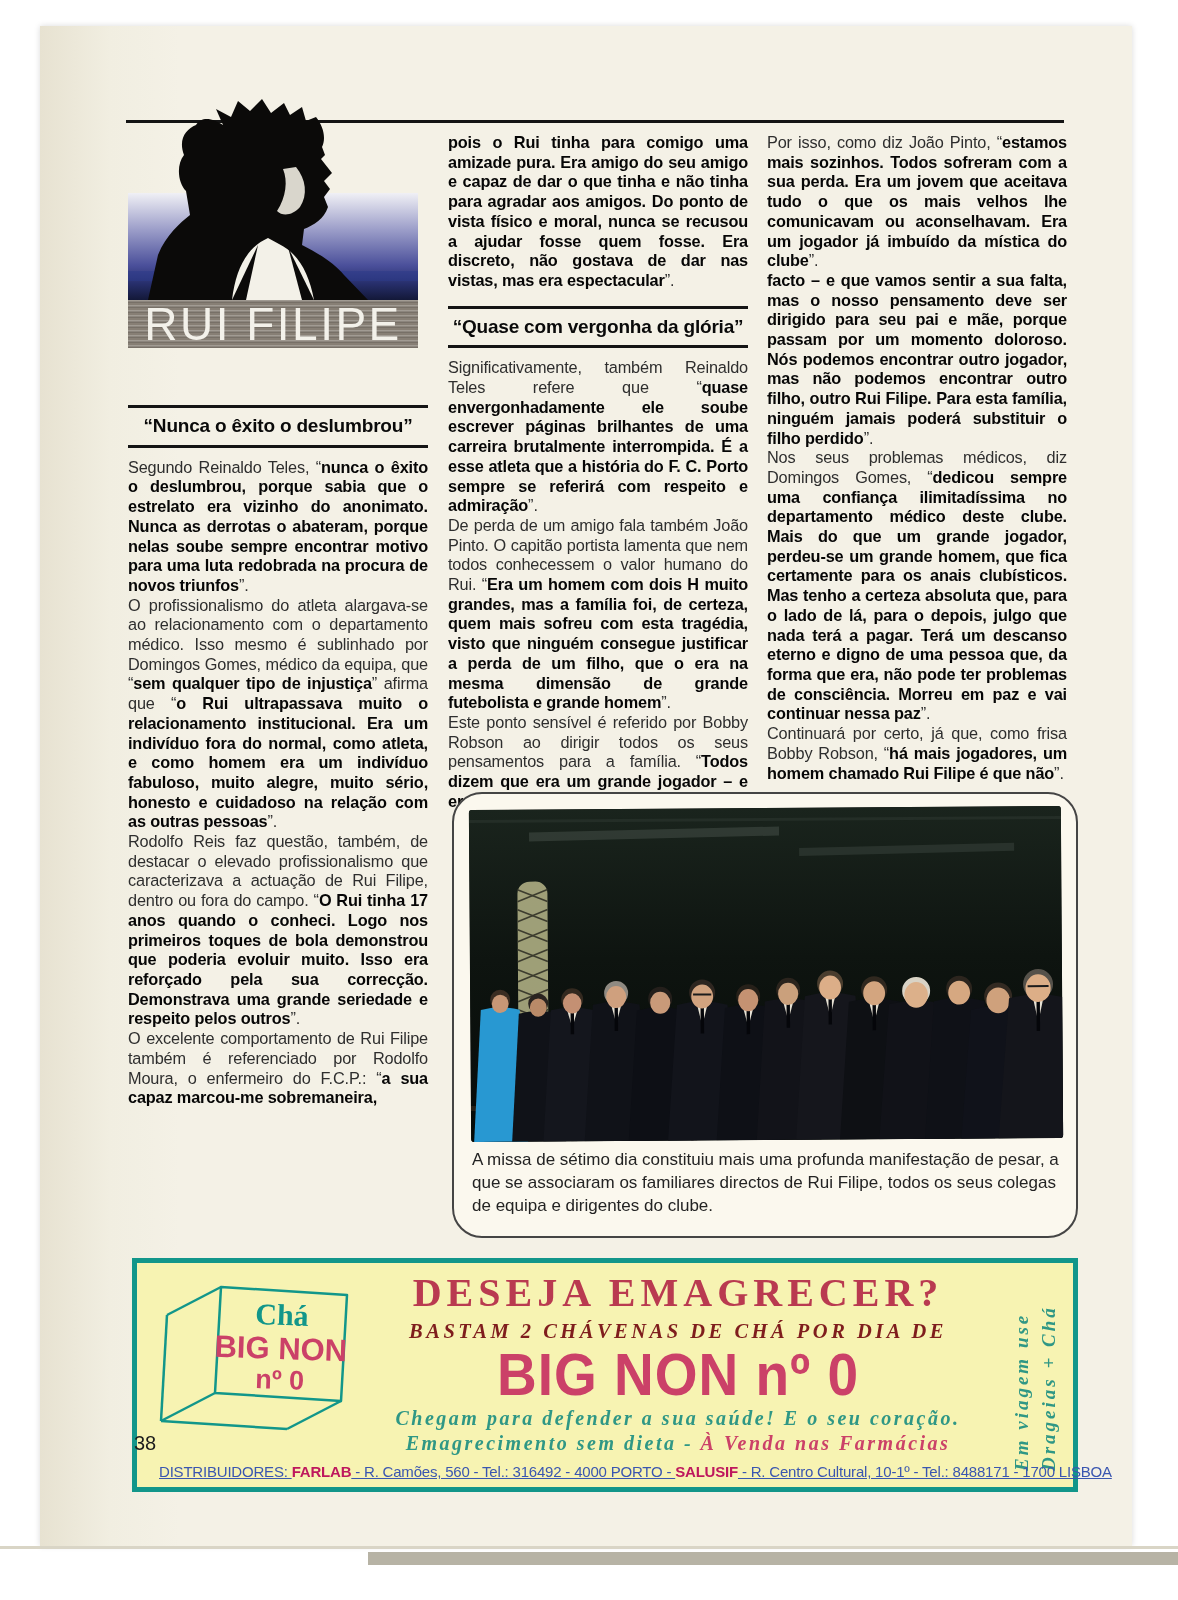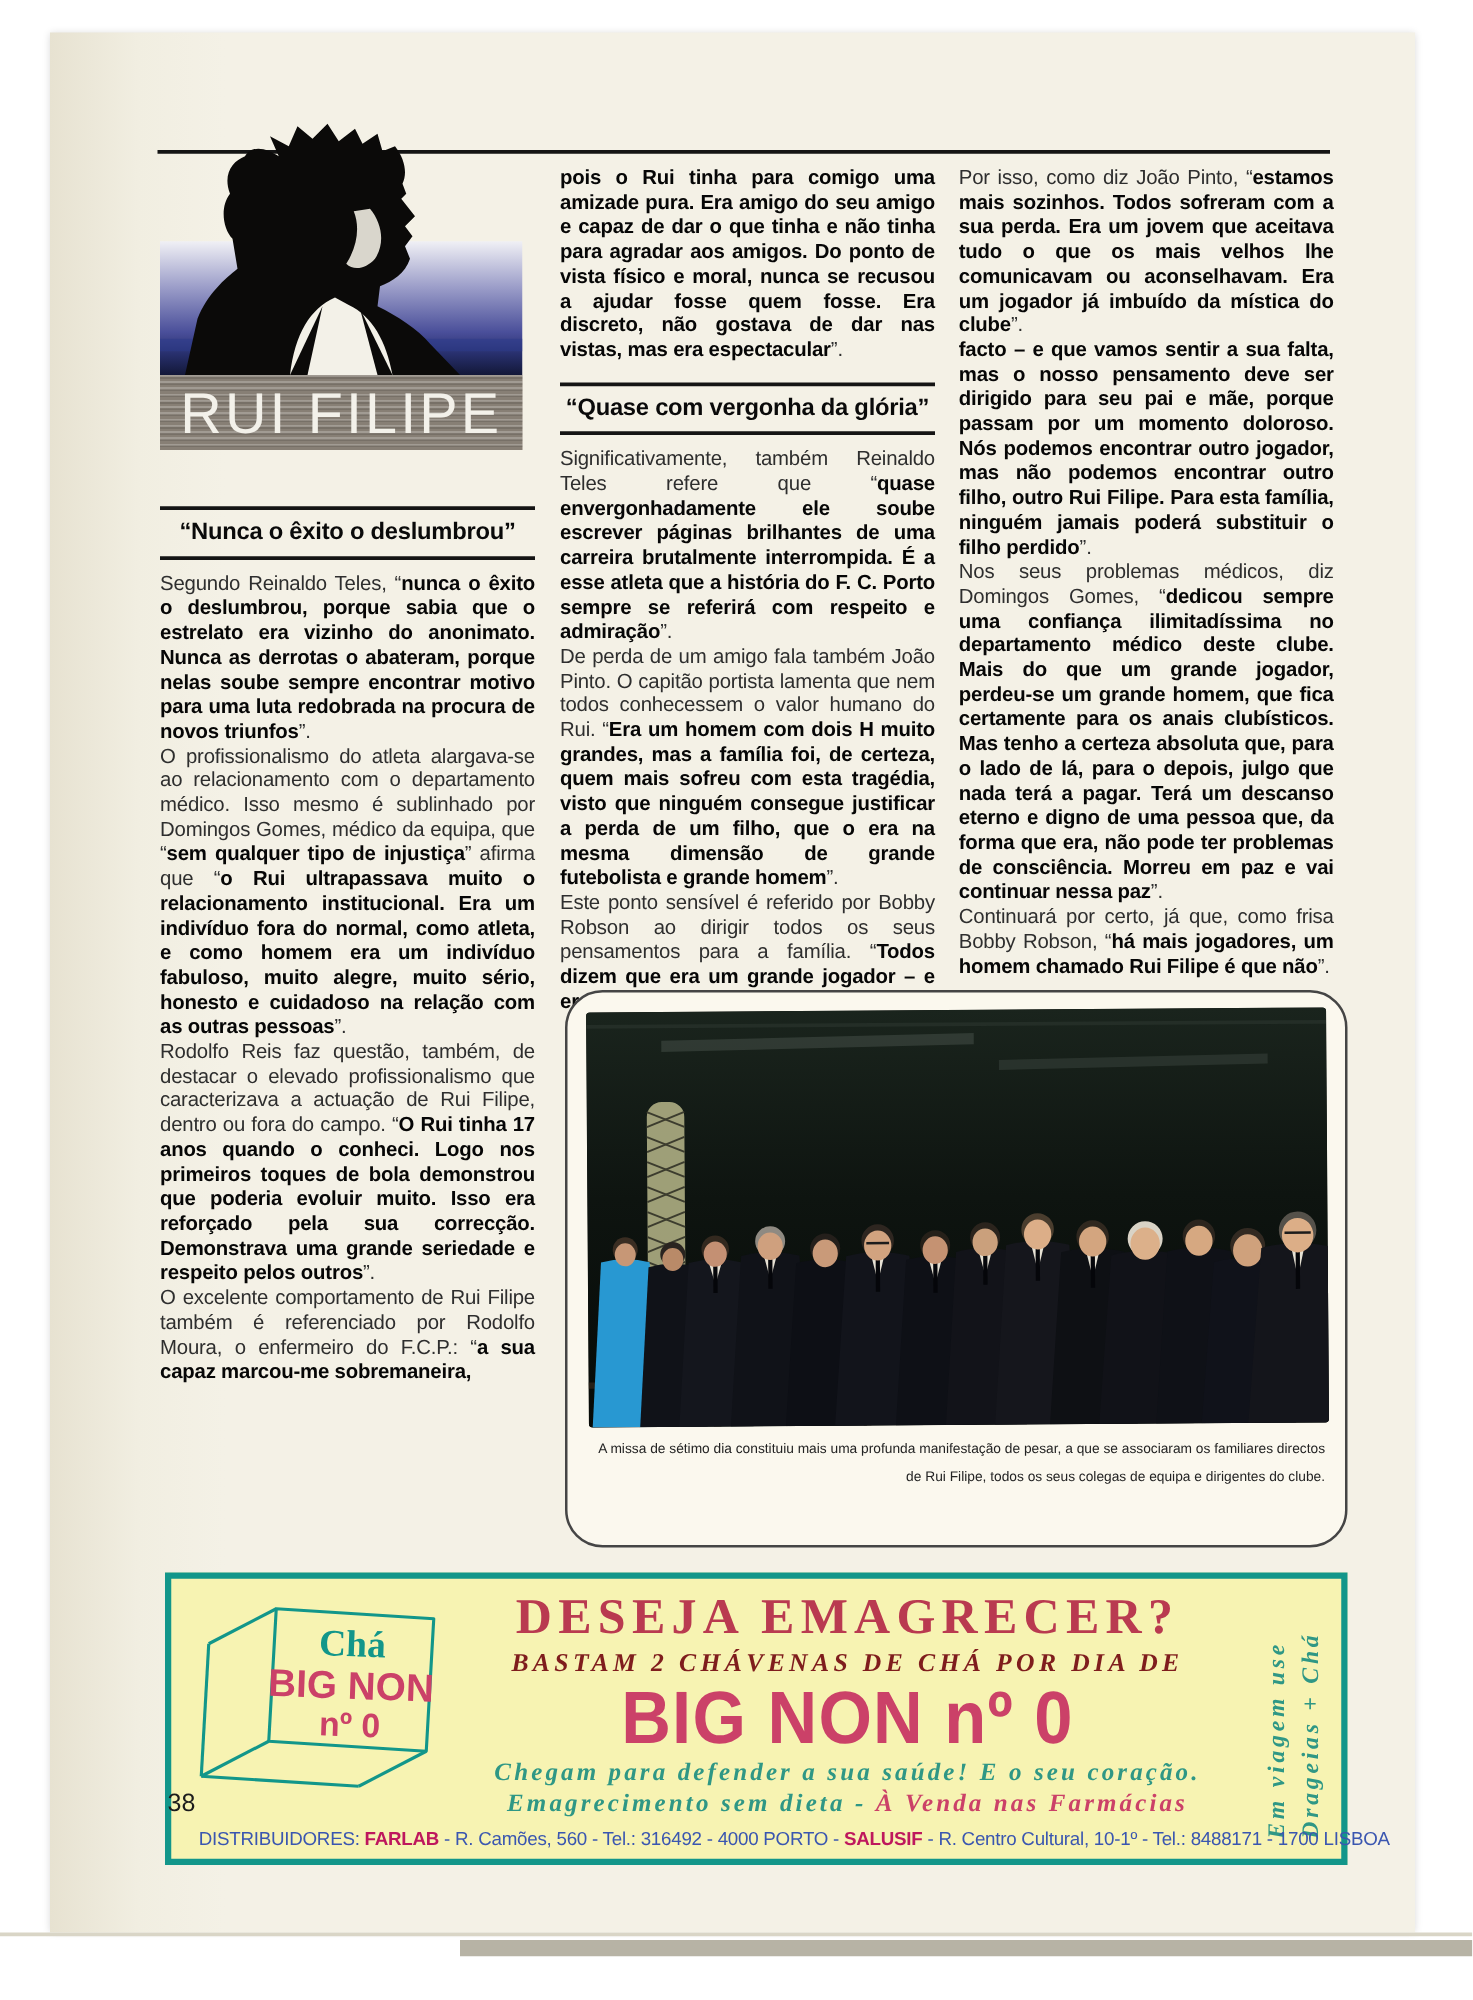--- a/index.html
+++ b/index.html
@@ -9,21 +9,21 @@
   .page{position:absolute;left:40px;top:26px;width:1092px;height:1520px;
         background:linear-gradient(90deg,#e7e2d1 0px,#f1eee1 70px,#f4f1e6 140px,#f4f1e6 100%);
         box-shadow:0 0 6px rgba(0,0,0,.15);}
   .scan-shadow{position:absolute;left:368px;top:1552px;width:810px;height:13px;background:#b7b3a5;}
   .scan-shadow2{position:absolute;left:0;top:1546px;width:1178px;height:3px;background:#d9d5c6;}
 
   .top-rule{position:absolute;left:126px;top:120px;width:938px;height:3px;background:#141414;}
 
   
   .header-art{position:absolute;left:128px;top:95px;width:290px;height:205px;}
-  .title-bar{position:absolute;left:128px;top:300px;width:290px;height:60px;
+  .title-bar{position:absolute;left:128px;top:300px;width:290px;height:48px;
              background:#877f75;
              background-image:repeating-linear-gradient(180deg,rgba(255,255,255,.22) 0 1px,rgba(0,0,0,.12) 2px 3px,rgba(255,255,255,0) 3px 5px);
              display:flex;align-items:center;justify-content:center;}
   .title-bar span{color:#f3f1ea;font-size:46px;letter-spacing:2.5px;font-weight:400;white-space:nowrap;}
 
   
   .col{position:absolute;width:300px;text-align:justify;color:#2e2e2e;
        font-size:16.3px;line-height:19.7px;letter-spacing:-0.15px;}
   .col1{left:128px;top:405px;}
   .col2{left:448px;top:122px;padding-top:11px;}
@@ -35,40 +35,40 @@
            color:#0a0a0a;text-align:center;letter-spacing:-0.2px;}
   .subhead:first-child{margin-top:0;}
 
   
   .photo-frame{position:absolute;left:452px;top:792px;width:626px;height:446px;
                border:2px solid #454545;border-radius:30px;background:#fbf8ee;box-sizing:border-box;}
   .photo{position:absolute;left:16px;top:14px;width:592px;height:332px;background:#0a0f0b;
          border-radius:3px;transform:rotate(-0.4deg);overflow:hidden;}
   .photo svg{display:block;}
   .photo-caption{position:absolute;left:18px;right:16px;top:354px;margin:0;
-                 font-size:11px;line-height:23px;color:#232323;text-align:right;}
+                 font-size:17px;line-height:23px;color:#232323;text-align:left;}
 
   
   .ad{position:absolute;left:132px;top:1258px;width:946px;height:234px;box-sizing:border-box;
       background:#f7f3b2;border:5px solid #12968a;}
   .ad-cube{position:absolute;left:14px;top:6px;}
   .ad-center{position:absolute;left:228px;right:82px;top:8px;text-align:center;}
   .ad-headline{font-family:"Liberation Serif",serif;font-weight:bold;font-size:40px;line-height:44px;
                color:#b93a50;letter-spacing:5px;white-space:nowrap;}
   .ad-sub{font-family:"Liberation Serif",serif;font-weight:bold;font-style:italic;font-size:20.5px;
           color:#7f1d1d;letter-spacing:3.5px;margin-top:5px;white-space:nowrap;}
   .ad-brand{font-size:55px;line-height:56px;font-weight:bold;color:#cb4168;letter-spacing:1px;
             margin-top:3px;transform:scaleY(1.08);white-space:nowrap;}
   .ad-tag{font-family:"Liberation Serif",serif;font-weight:bold;font-style:italic;font-size:20px;
           line-height:25px;letter-spacing:2.5px;white-space:nowrap;}
   .ad-tag1{color:#2f9785;margin-top:4px;}
   .teal-it{color:#2f9785;}
   .pink-it{color:#cb4168;}
   .ad-dist{position:absolute;left:22px;bottom:7px;font-size:15px;letter-spacing:-0.2px;white-space:nowrap;}
-  .d-blue{color:#3a56b0;}
+  .d-blue{color:#3a56b0;text-decoration:underline;}
   .d-teal{color:#be185d;font-weight:bold;}
   .ad-vert{position:absolute;right:8px;top:12px;height:196px;width:60px;
            display:flex;justify-content:center;}
   .ad-vert-inner{writing-mode:vertical-rl;transform:rotate(180deg);
                  font-family:"Liberation Serif",serif;font-weight:bold;font-style:italic;
                  font-size:19px;line-height:27px;color:#2f9785;letter-spacing:3px;}
 
   .page-number{position:absolute;left:134px;top:1432px;font-size:20px;color:#1c1c1c;}
 </style>
 </head>

